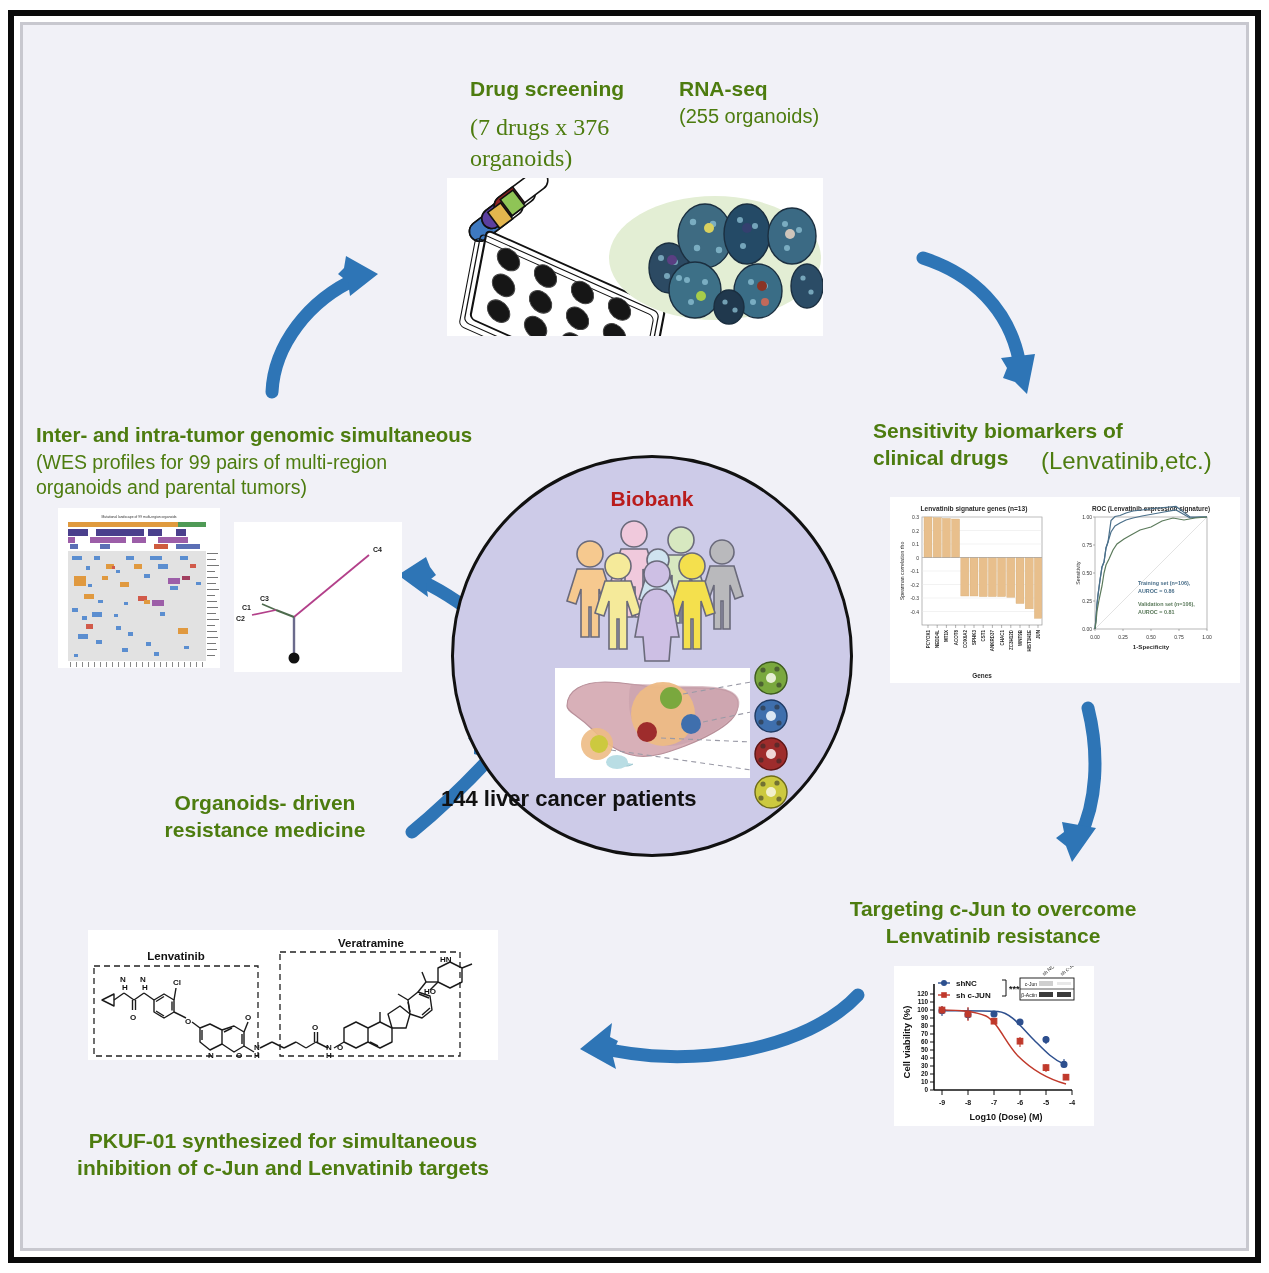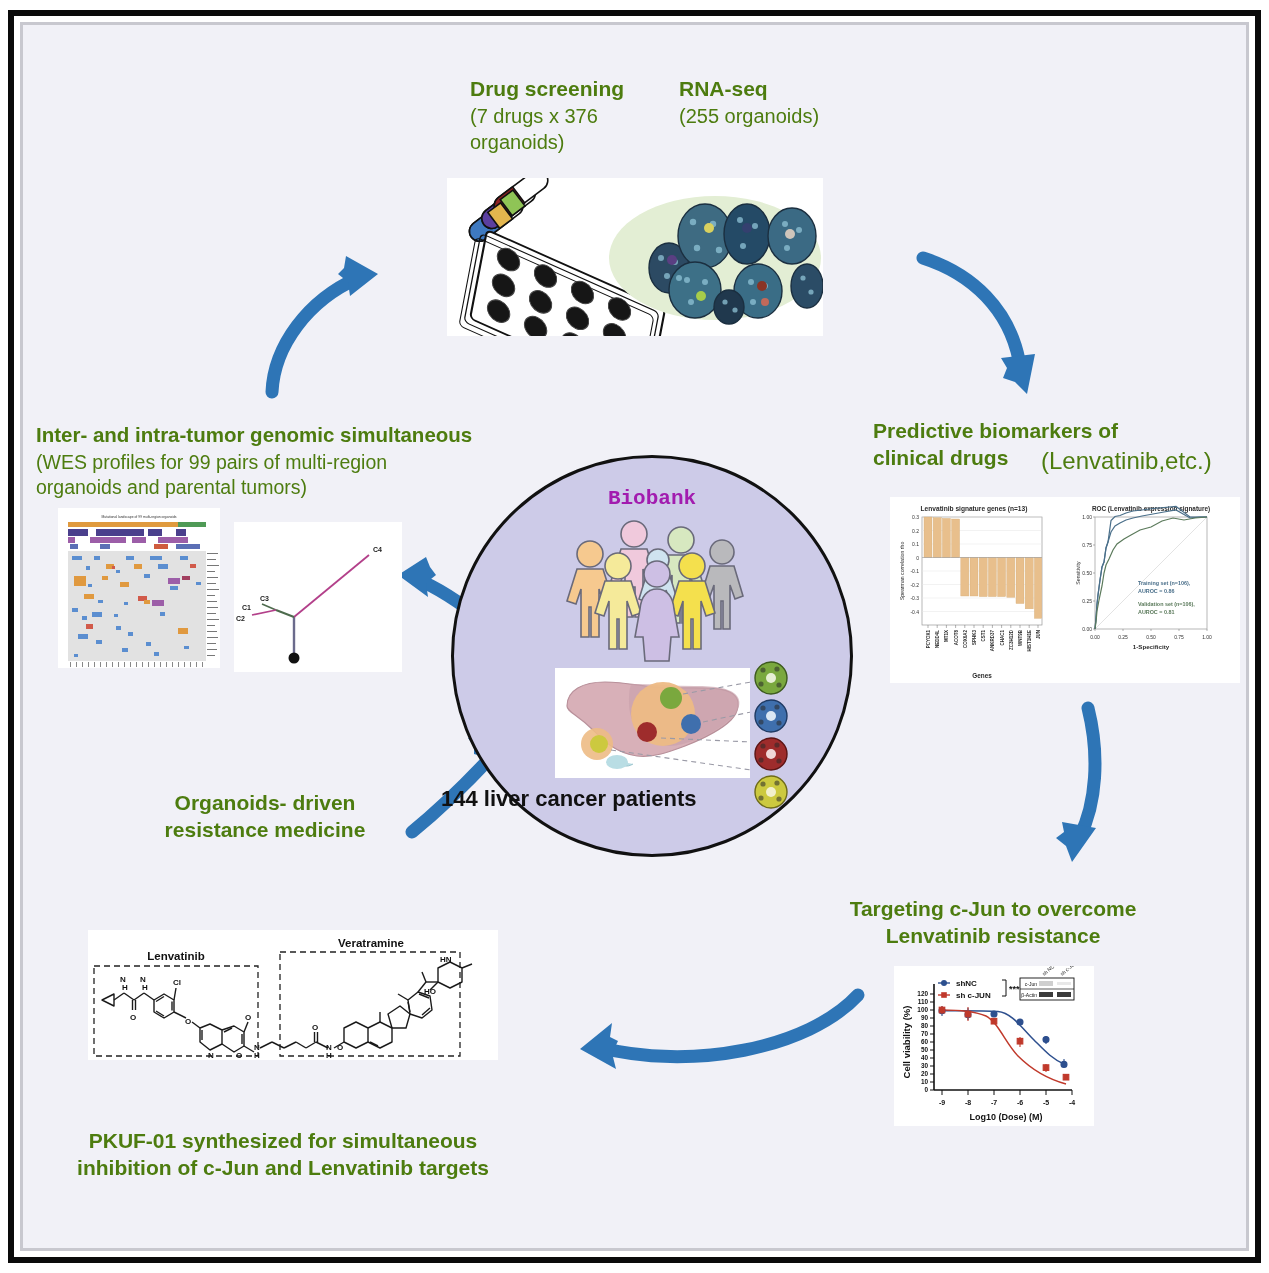--- a/index.html
+++ b/index.html
@@ -19,37 +19,37 @@
   
   .panel{position:absolute;background:#ffffff;overflow:hidden;}
 
   
   .arrow{position:absolute;}
 
   
   #biobank-circle{position:absolute;left:451px;top:455px;width:402px;height:402px;
      border-radius:50%;background:#cdcbe8;border:3px solid #111;box-sizing:border-box;}
   #biobank-title{position:absolute;left:451px;top:487px;width:402px;text-align:center;
-     font-size:21px;font-weight:bold;color:#a21caf;font-family:Liberation Mono, monospace;}
+     font-size:21px;font-weight:bold;color:#b91c1c;}
   #biobank-caption{position:absolute;left:441px;top:785px;width:422px;text-align:left;
      font-size:22px;font-weight:bold;color:#111;line-height:1.25;}
 
   
   #liver-panel{position:absolute;left:555px;top:668px;width:195px;height:110px;background:#fff;}
 </style>
 </head>
 <body>
 
 <div id="page">
 
   <div id="outer-frame"></div>
   <div id="inner-frame"></div>
 
   <div class="txt bold" style="left:470px;top:76px;width:220px;font-size:21px;">Drug screening</div>
-  <div class="txt" style="left:470px;top:104px;width:175px;font-size:20px;">(7 drugs x 376 organoids)</div>
+  <div class="txt" style="left:470px;top:112px;width:175px;font-size:24px;font-family:Liberation Serif, serif;">(7 drugs x 376 organoids)</div>
 
   <div class="txt bold" style="left:679px;top:76px;width:200px;font-size:21px;">RNA-seq</div>
   <div class="txt" style="left:679px;top:104px;width:220px;font-size:20px;">(255 organoids)</div>
 
   <div class="panel" style="left:447px;top:178px;width:376px;height:158px;">
     <svg width="376" height="158" viewBox="0 0 376 158">
 
       <g stroke="#111" stroke-width="1.6" fill="#fff">
         <g transform="rotate(-37 60 40)">
           <rect x="20" y="24" width="62" height="20" rx="10"></rect>
@@ -406,21 +406,21 @@
         <circle cx="28" cy="132" r="5" fill="#f2f0cc"></circle>
     </g>
   </svg>
 
   <div id="biobank-caption">
     <div>144 liver cancer patients</div>
   </div>
 
   <div class="txt bold ctr" style="left:140px;top:790px;width:250px;font-size:21px;">Organoids- driven resistance medicine</div>
 
-  <div class="txt bold" style="left:873px;top:418px;width:300px;font-size:21px;">Predictive biomarkers of clinical drugs</div>
+  <div class="txt bold" style="left:873px;top:418px;width:300px;font-size:21px;">Sensitivity biomarkers of clinical drugs</div>
   <div class="txt" style="left:1041px;top:446px;width:220px;font-size:24px;">(Lenvatinib,etc.)</div>
 
   <div class="panel" style="left:890px;top:497px;width:350px;height:186px;">
     <svg width="350" height="186" viewBox="0 0 350 186">
       <rect width="350" height="186" fill="#fff"></rect>
 
       <text x="84" y="14" font-size="6.6" font-weight="bold" fill="#2b2b2b" text-anchor="middle" font-family="'Liberation Sans',sans-serif">Lenvatinib signature genes (n=13)</text>
 
       <rect x="32" y="20" width="120" height="108" fill="#fff" stroke="#999" stroke-width="0.7"></rect>
 

